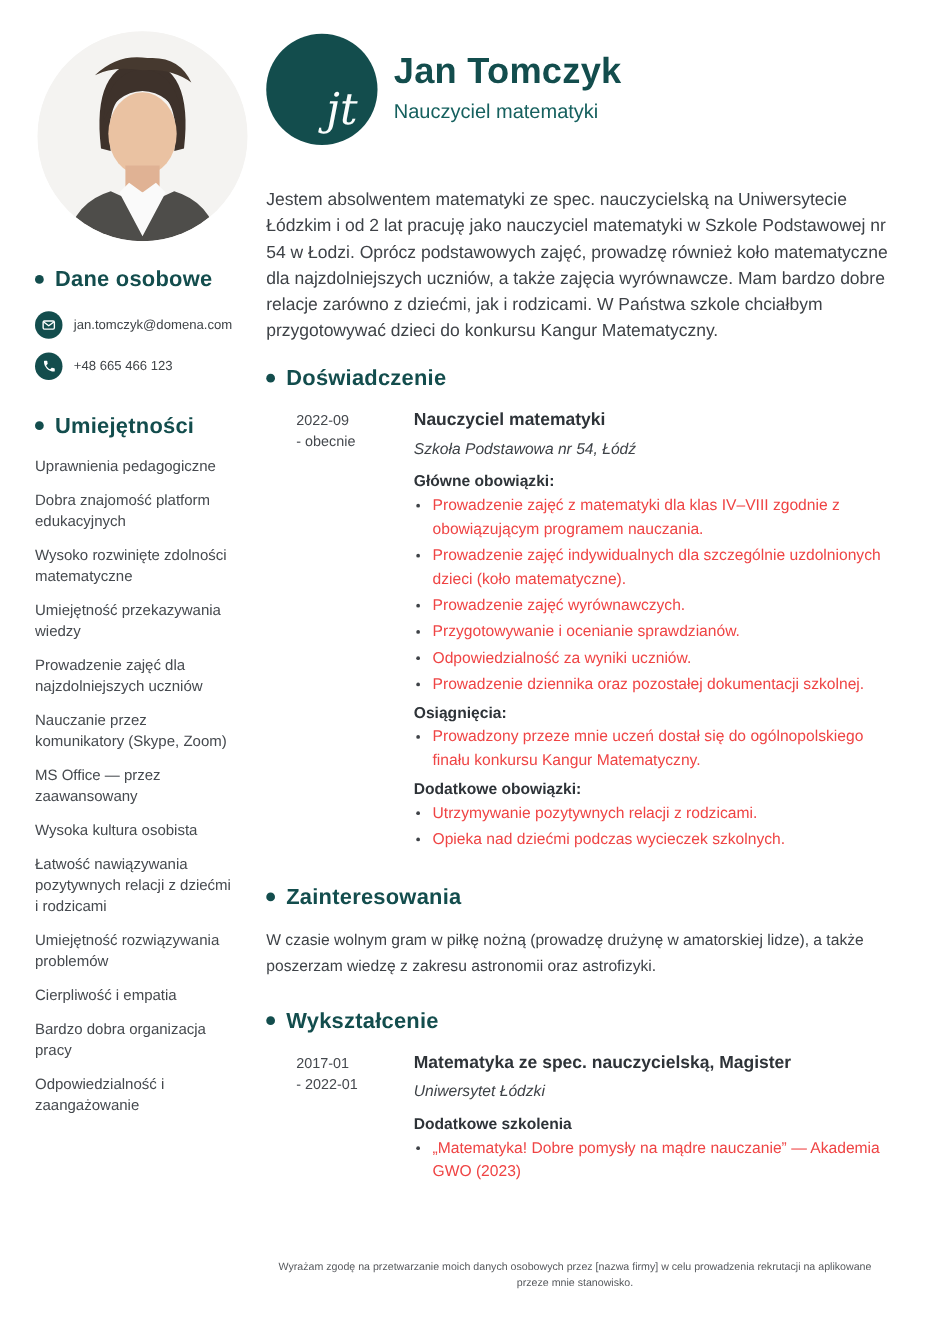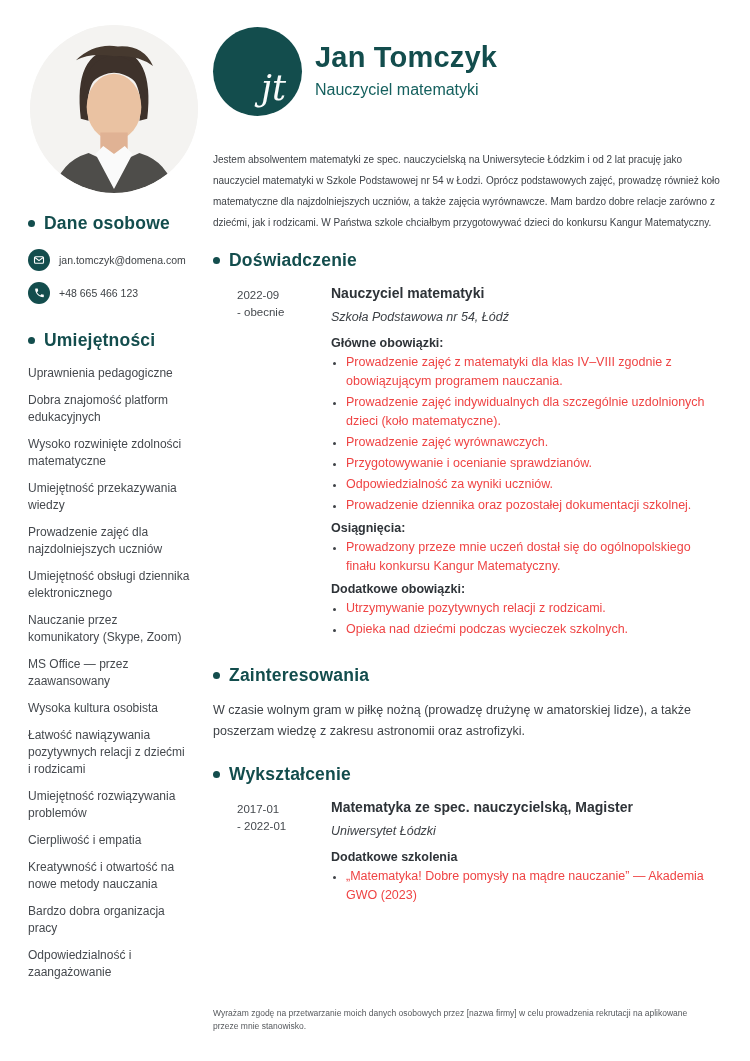--- a/index.html
+++ b/index.html
@@ -53,40 +53,40 @@
   }
   .monogram span {
     position:absolute; right:16px; bottom:8px;
     font-family:"DejaVu Serif", serif; font-style:italic;
     color:#fafdfc; font-size:35px;
   }
   .id-text { margin-left:13px; padding-top:14px; }
   .candidate-name { color:#134d4d; font-weight:bold; font-size:29px; letter-spacing:.2px; }
   .candidate-title { color:#15605e; font-size:16px; margin-top:7px; }
 
-  .summary { margin-top:33px; font-size:10px; line-height:21px; color:#3e4247; }
+  .summary { margin-top:33px; font-size:14px; line-height:21px; color:#3e4247; }
 
   .section-heading { margin-top:17px; margin-bottom:14px; }
 
   .entry { display:flex; }
   .entry-dates { width:94px; flex:0 0 auto; font-size:11.5px; line-height:17px; color:#45494e; padding-top:2px;margin-left:24px; }
   .entry-body { flex:1; }
   .entry-title { font-size:14px; font-weight:bold; color:#2e3338; }
   .entry-org { font-size:12.5px; font-style:italic; color:#3e4247; margin-top:9px; }
   .group-label { font-size:12.5px; font-weight:bold; color:#2e3338; margin-top:12px; }
   .entry-body ul { margin:3px 0 0 0; padding-left:15px; }
   .entry-body li { font-size:12.5px; line-height:19px; color:#ef4444; margin-bottom:2px; }
   .entry-body li::marker { color:#3e4247; font-size:11px; }
 
   .interests-text { font-size:12.5px; line-height:21px; color:#3e4247; margin-bottom:4px; }
 
   
   .footer {
     position:absolute; left:213px; bottom:28px; width:494px;
-    font-size:8.5px; line-height:13px; color:#56595d;
+    font-size:8.5px; line-height:13px; color:#56595d;text-align:center;
   }
 </style>
 </head>
 <body>
 
 <div class="page">
 
   <aside class="sidebar">
 
     <div class="photo">
@@ -138,28 +138,26 @@
       <span class="dot"></span>
       <span>Umiejętności</span>
     </h2>
 
     <div class="skills">
       <div class="skill-item">Uprawnienia pedagogiczne</div>
       <div class="skill-item">Dobra znajomość platform edukacyjnych</div>
       <div class="skill-item">Wysoko rozwinięte zdolności matematyczne</div>
       <div class="skill-item">Umiejętność przekazywania wiedzy</div>
       <div class="skill-item">Prowadzenie zajęć dla najzdolniejszych uczniów</div>
-      <div class="skill-item">Umiejętność obsługi dziennika elektronicznego</div>
       <div class="skill-item">Nauczanie przez komunikatory (Skype, Zoom)</div>
       <div class="skill-item">MS Office — przez zaawansowany</div>
       <div class="skill-item">Wysoka kultura osobista</div>
       <div class="skill-item">Łatwość nawiązywania pozytywnych relacji z dziećmi i rodzicami</div>
       <div class="skill-item">Umiejętność rozwiązywania problemów</div>
       <div class="skill-item">Cierpliwość i empatia</div>
-      <div class="skill-item">Kreatywność i otwartość na nowe metody nauczania</div>
       <div class="skill-item">Bardzo dobra organizacja pracy</div>
       <div class="skill-item">Odpowiedzialność i zaangażowanie</div>
     </div>
   </aside>
 
   <main class="main">
 
     <header class="id-header">
       <div class="monogram">
         <span>jt</span>

